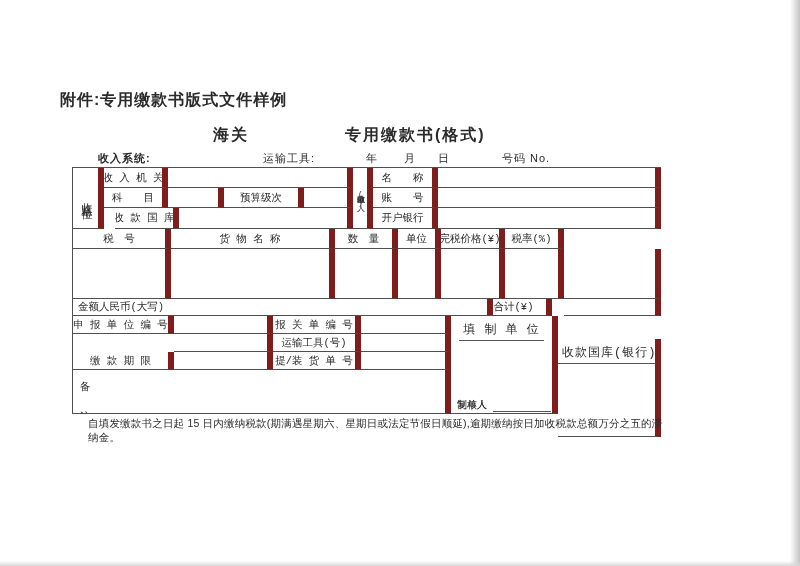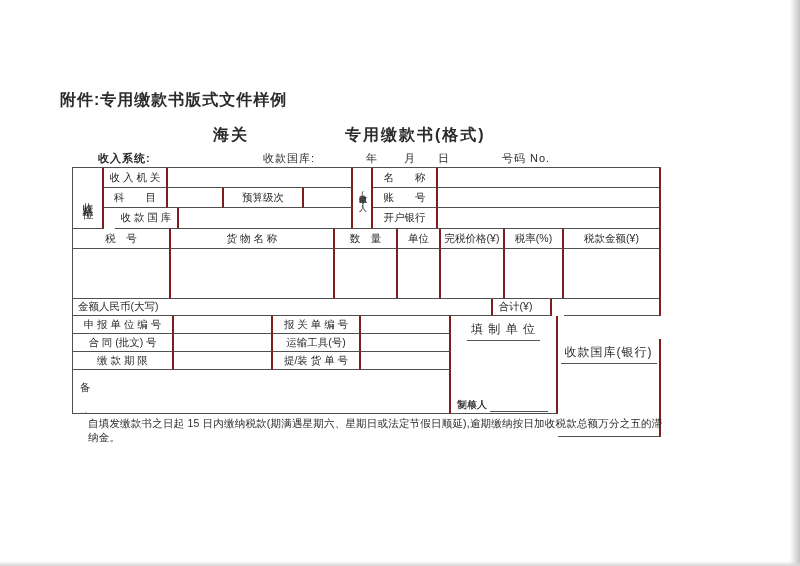--- a/index.html
+++ b/index.html
@@ -10,23 +10,23 @@
   .abs{position:absolute;}
   .attachment{font-size:16px; font-weight:bold; letter-spacing:1px;}
   .title{font-size:16px; font-weight:bold; letter-spacing:2px;}
   .hline{font-size:11px; letter-spacing:1px;}
   .form{
     position:absolute; left:72px; top:167px; width:588px; height:246px;
     border-top:1px solid #4f4f4f; border-left:1px solid #4f4f4f;
   }
   .cell{
     position:absolute; box-sizing:border-box;
-    border-right:2px solid #7f1d1d; border-bottom:1px solid #4f4f4f;
+    border-right:6px solid #7f1d1d; border-bottom:1px solid #4f4f4f;
     font-size:10.5px; display:flex; align-items:center; justify-content:center;
-    overflow:hidden; white-space:nowrap;
+    overflow:hidden; white-space:nowrap;font-family:Liberation Mono, monospace;
   }
   .cell.start{justify-content:flex-start; padding-left:5px;}
   .vtext{
     writing-mode:vertical-rl; text-orientation:upright;
     letter-spacing:2px; line-height:1;
   }
   .vtext.small{font-size:8px; letter-spacing:0;}
   .remark-label{
     white-space:pre-line; font-size:10.5px; line-height:30px;
     position:absolute; left:7px; top:2px;
@@ -52,21 +52,21 @@
 <body>
 
 <div class="page">
 
   <div class="abs attachment" style="left:60px; top:90px;">附件:专用缴款书版式文件样例</div>
 
   <div class="abs title" style="left:213px; top:125px;">海关</div>
   <div class="abs title" style="left:345px; top:125px;">专用缴款书(格式)</div>
 
   <div class="abs hline" style="left:98px; top:151px;font-weight:bold;">收入系统:</div>
-  <div class="abs hline" style="left:263px; top:151px;">收款国库:</div>
+  <div class="abs hline" style="left:263px; top:151px;">运输工具:</div>
   <div class="abs hline" style="left:366px; top:151px;">年</div>
   <div class="abs hline" style="left:404px; top:151px;">月</div>
   <div class="abs hline" style="left:438px; top:151px;">日</div>
   <div class="abs hline" style="left:502px; top:151px;">号码 No.</div>
 
   <div class="form">
 
     <div class="cell" style="left:0; top:0; width:31px; height:61px;">
       <span class="vtext" style="font-size:11px;">收款单位</span>
     </div>
@@ -88,40 +88,38 @@
     <div class="cell" style="left:365px; top:20px; width:223px; height:20px;"></div>
     <div class="cell" style="left:300px; top:40px; width:65px; height:21px;">开户银行</div>
     <div class="cell" style="left:365px; top:40px; width:223px; height:21px;"></div>
 
     <div class="cell" style="left:0; top:61px; width:98px; height:20px;">税　号</div>
     <div class="cell" style="left:98px; top:61px; width:164px; height:20px;">货 物 名 称</div>
     <div class="cell" style="left:262px; top:61px; width:63px; height:20px;">数　量</div>
     <div class="cell" style="left:325px; top:61px; width:43px; height:20px;">单位</div>
     <div class="cell" style="left:368px; top:61px; width:64px; height:20px;">完税价格(¥)</div>
     <div class="cell" style="left:432px; top:61px; width:59px; height:20px;">税率(%)</div>
-    <div class="cell" style="left:491px; top:61px; width:97px; height:20px;">税款金额(¥)</div>
 
     <div class="cell" style="left:0; top:81px; width:98px; height:50px;"></div>
     <div class="cell" style="left:98px; top:81px; width:164px; height:50px;"></div>
     <div class="cell" style="left:262px; top:81px; width:63px; height:50px;"></div>
     <div class="cell" style="left:325px; top:81px; width:43px; height:50px;"></div>
     <div class="cell" style="left:368px; top:81px; width:64px; height:50px;"></div>
     <div class="cell" style="left:432px; top:81px; width:59px; height:50px;"></div>
     <div class="cell" style="left:491px; top:81px; width:97px; height:50px;"></div>
 
     <div class="cell start" style="left:0; top:131px; width:420px; height:17px;">金额人民币(大写)</div>
     <div class="cell" style="left:408px; top:131px; width:71px; height:17px;">合计(¥)</div>
     <div class="cell" style="left:491px; top:131px; width:97px; height:17px;"></div>
 
     <div class="cell" style="left:0; top:148px; width:101px; height:18px;">申 报 单 位 编 号</div>
     <div class="cell" style="left:101px; top:148px; width:99px; height:18px;"></div>
     <div class="cell" style="left:200px; top:148px; width:88px; height:18px;">报 关 单 编 号</div>
     <div class="cell" style="left:288px; top:148px; width:90px; height:18px;"></div>
 
-    <div class="cell" style="left:0; top:166px; width:101px; height:18px;">合 同 (批文) 号</div>
     <div class="cell" style="left:101px; top:166px; width:99px; height:18px;"></div>
     <div class="cell" style="left:200px; top:166px; width:88px; height:18px;">运输工具(号)</div>
     <div class="cell" style="left:288px; top:166px; width:90px; height:18px;"></div>
 
     <div class="cell" style="left:0; top:184px; width:101px; height:18px;">缴 款 期 限</div>
     <div class="cell" style="left:101px; top:184px; width:99px; height:18px;"></div>
     <div class="cell" style="left:200px; top:184px; width:88px; height:18px;">提/装 货 单 号</div>
     <div class="cell" style="left:288px; top:184px; width:90px; height:18px;"></div>
 
     <div class="cell" style="left:0; top:202px; width:378px; height:44px;">

